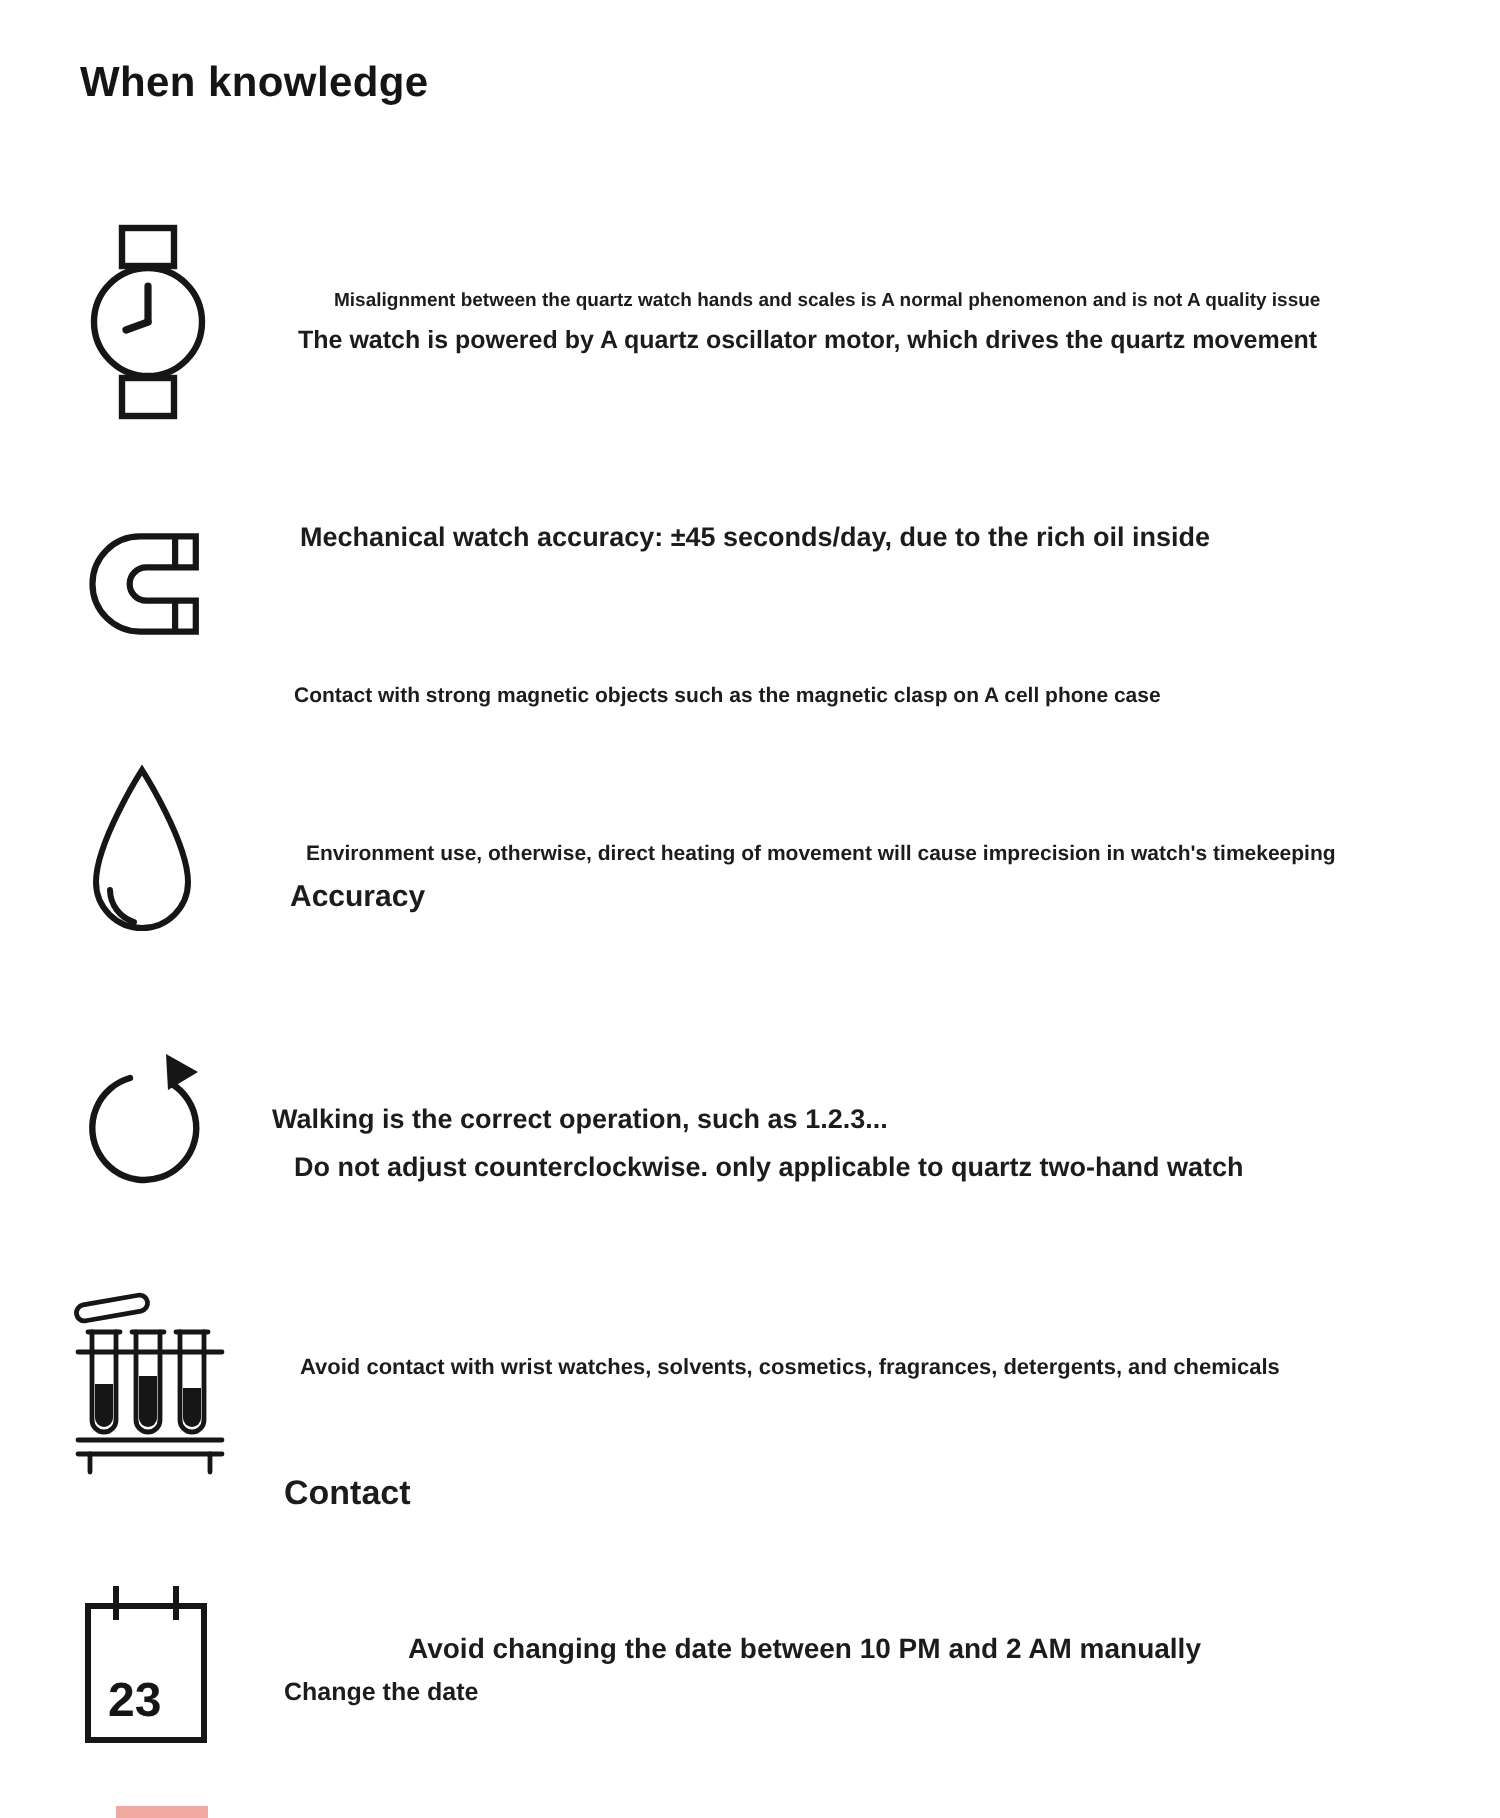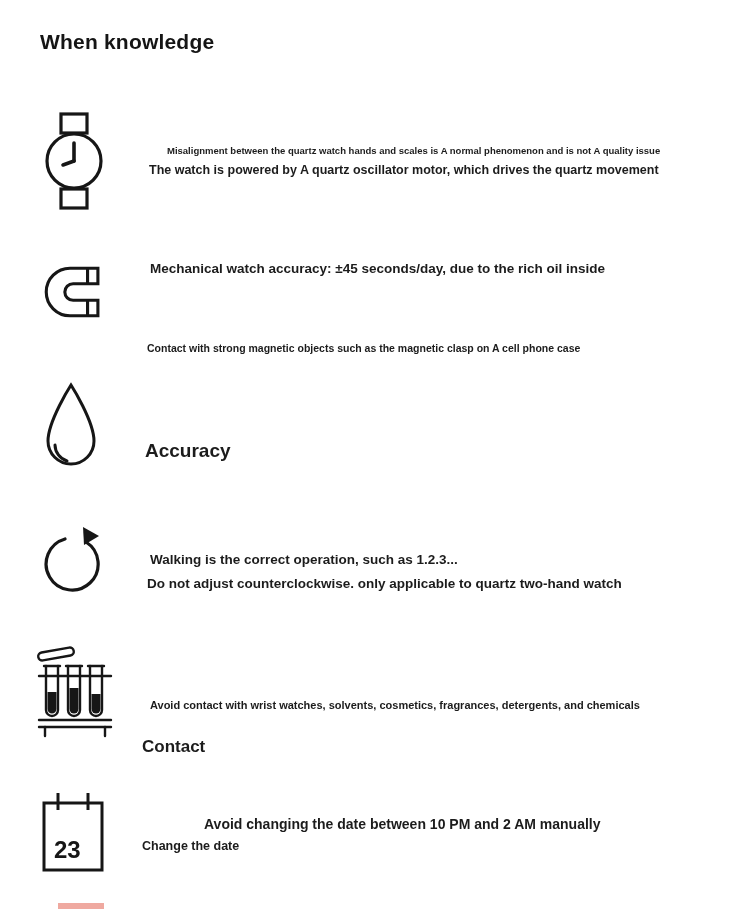--- a/index.html
+++ b/index.html
@@ -25,21 +25,21 @@
     white-space:nowrap;
     line-height:1.15;
   }
   .fs-xxs{font-size:9.5px;}
   .fs-xs{font-size:10.5px;}
   .fs-s{font-size:11px;}
   .fs-sm{font-size:12px;}
   .fs-m{font-size:12.5px;}
   .fs-md{font-size:13.5px;text-align:center;}
   .fs-l{font-size:14px;}
-  .fs-xl{font-size:19px;}
+  .fs-xl{font-size:15px;}
   .fs-xxl{font-size:17px;margin-top:39px;}
   .cropped-strip{
     position:absolute;left:58px;top:903px;width:46px;height:6px;
     background:#efa9a0;
   }
 </style>
 </head>
 <body>
 
 <div id="page">
@@ -73,29 +73,30 @@
   <div class="txt fs-xs" style="left:147px;top:309px;margin-top:33px;">Contact with strong magnetic objects such as the magnetic clasp on A cell phone case</div>
 
   <div class="icon" style="left:40px;top:381px;width:62px;height:94px;">
     <svg viewBox="0 0 62 94" xmlns="http://www.w3.org/2000/svg">
       <g stroke="#161616" stroke-width="3" fill="none" stroke-linecap="round">
         <path d="M31 4 C31 4 8 40 8 60 A23 23 0 0 0 54 60 C54 40 31 4 31 4 Z"></path>
         <path d="M15 64 A17 17 0 0 0 27 80"></path>
       </g>
     </svg>
   </div>
+  <div class="txt fs-xs" style="left:153px;top:421px;">Environment use, otherwise, direct heating of movement will cause imprecision in watch's timekeeping</div>
   <div class="txt fs-xl" style="left:145px;top:440px;">Accuracy</div>
 
   <div class="icon" style="left:44px;top:520px;width:64px;height:78px;">
     <svg viewBox="0 0 64 78" xmlns="http://www.w3.org/2000/svg">
       <path d="M21 19 A26 26 0 1 0 42 22" stroke="#161616" stroke-width="3.2" fill="none" stroke-linecap="round"></path>
       <polygon points="39,7 55,16 40,25" fill="#161616"></polygon>
     </svg>
   </div>
-  <div class="txt fs-md" style="left:150px;top:552px;">Walking is the correct operation, such as 1.2.3...</div>
+  <div class="txt fs-md" style="left:136px;top:552px;">Walking is the correct operation, such as 1.2.3...</div>
   <div class="txt fs-md" style="left:147px;top:576px;">Do not adjust counterclockwise. only applicable to quartz two-hand watch</div>
 
   <div class="icon" style="left:36px;top:642px;width:78px;height:98px;">
     <svg viewBox="0 0 78 98" xmlns="http://www.w3.org/2000/svg">
       <g stroke="#161616" stroke-width="2.4" fill="none" stroke-linecap="round">
         <rect x="2" y="8" width="36" height="8" rx="4" transform="rotate(-10 20 12)"></rect>
         <line x1="3" y1="34" x2="75" y2="34"></line>
         <line x1="8" y1="24" x2="24" y2="24"></line>
         <path d="M10 24 V68 A6 6 0 0 0 22 68 V24"></path>
         <line x1="30" y1="24" x2="46" y2="24"></line>
@@ -107,21 +108,21 @@
         <line x1="9" y1="85" x2="9" y2="94"></line>
         <line x1="69" y1="85" x2="69" y2="94"></line>
       </g>
       <g fill="#161616" stroke="none">
         <path d="M11.5 50 V67 A4.5 4.5 0 0 0 20.5 67 V50 Z"></path>
         <path d="M33.5 46 V67 A4.5 4.5 0 0 0 42.5 67 V46 Z"></path>
         <path d="M55.5 52 V67 A4.5 4.5 0 0 0 64.5 67 V52 Z"></path>
       </g>
     </svg>
   </div>
-  <div class="txt fs-s" style="left:150px;top:678px;margin-top:21px;">Avoid contact with wrist watches, solvents, cosmetics, fragrances, detergents, and chemicals</div>
+  <div class="txt fs-s" style="left:150px;top:678px;">Avoid contact with wrist watches, solvents, cosmetics, fragrances, detergents, and chemicals</div>
   <div class="txt fs-xxl" style="left:142px;top:698px;">Contact</div>
 
   <div class="icon" style="left:41px;top:790px;width:64px;height:84px;">
     <svg viewBox="0 0 64 84" xmlns="http://www.w3.org/2000/svg">
       <g stroke="#161616" stroke-width="3" fill="none">
         <rect x="3" y="13" width="58" height="67"></rect>
         <line x1="17" y1="3" x2="17" y2="20"></line>
         <line x1="47" y1="3" x2="47" y2="20"></line>
       </g>
       <text x="13" y="68" font-size="24" font-weight="bold" fill="#161616" font-family="Liberation Sans, sans-serif">23</text>

